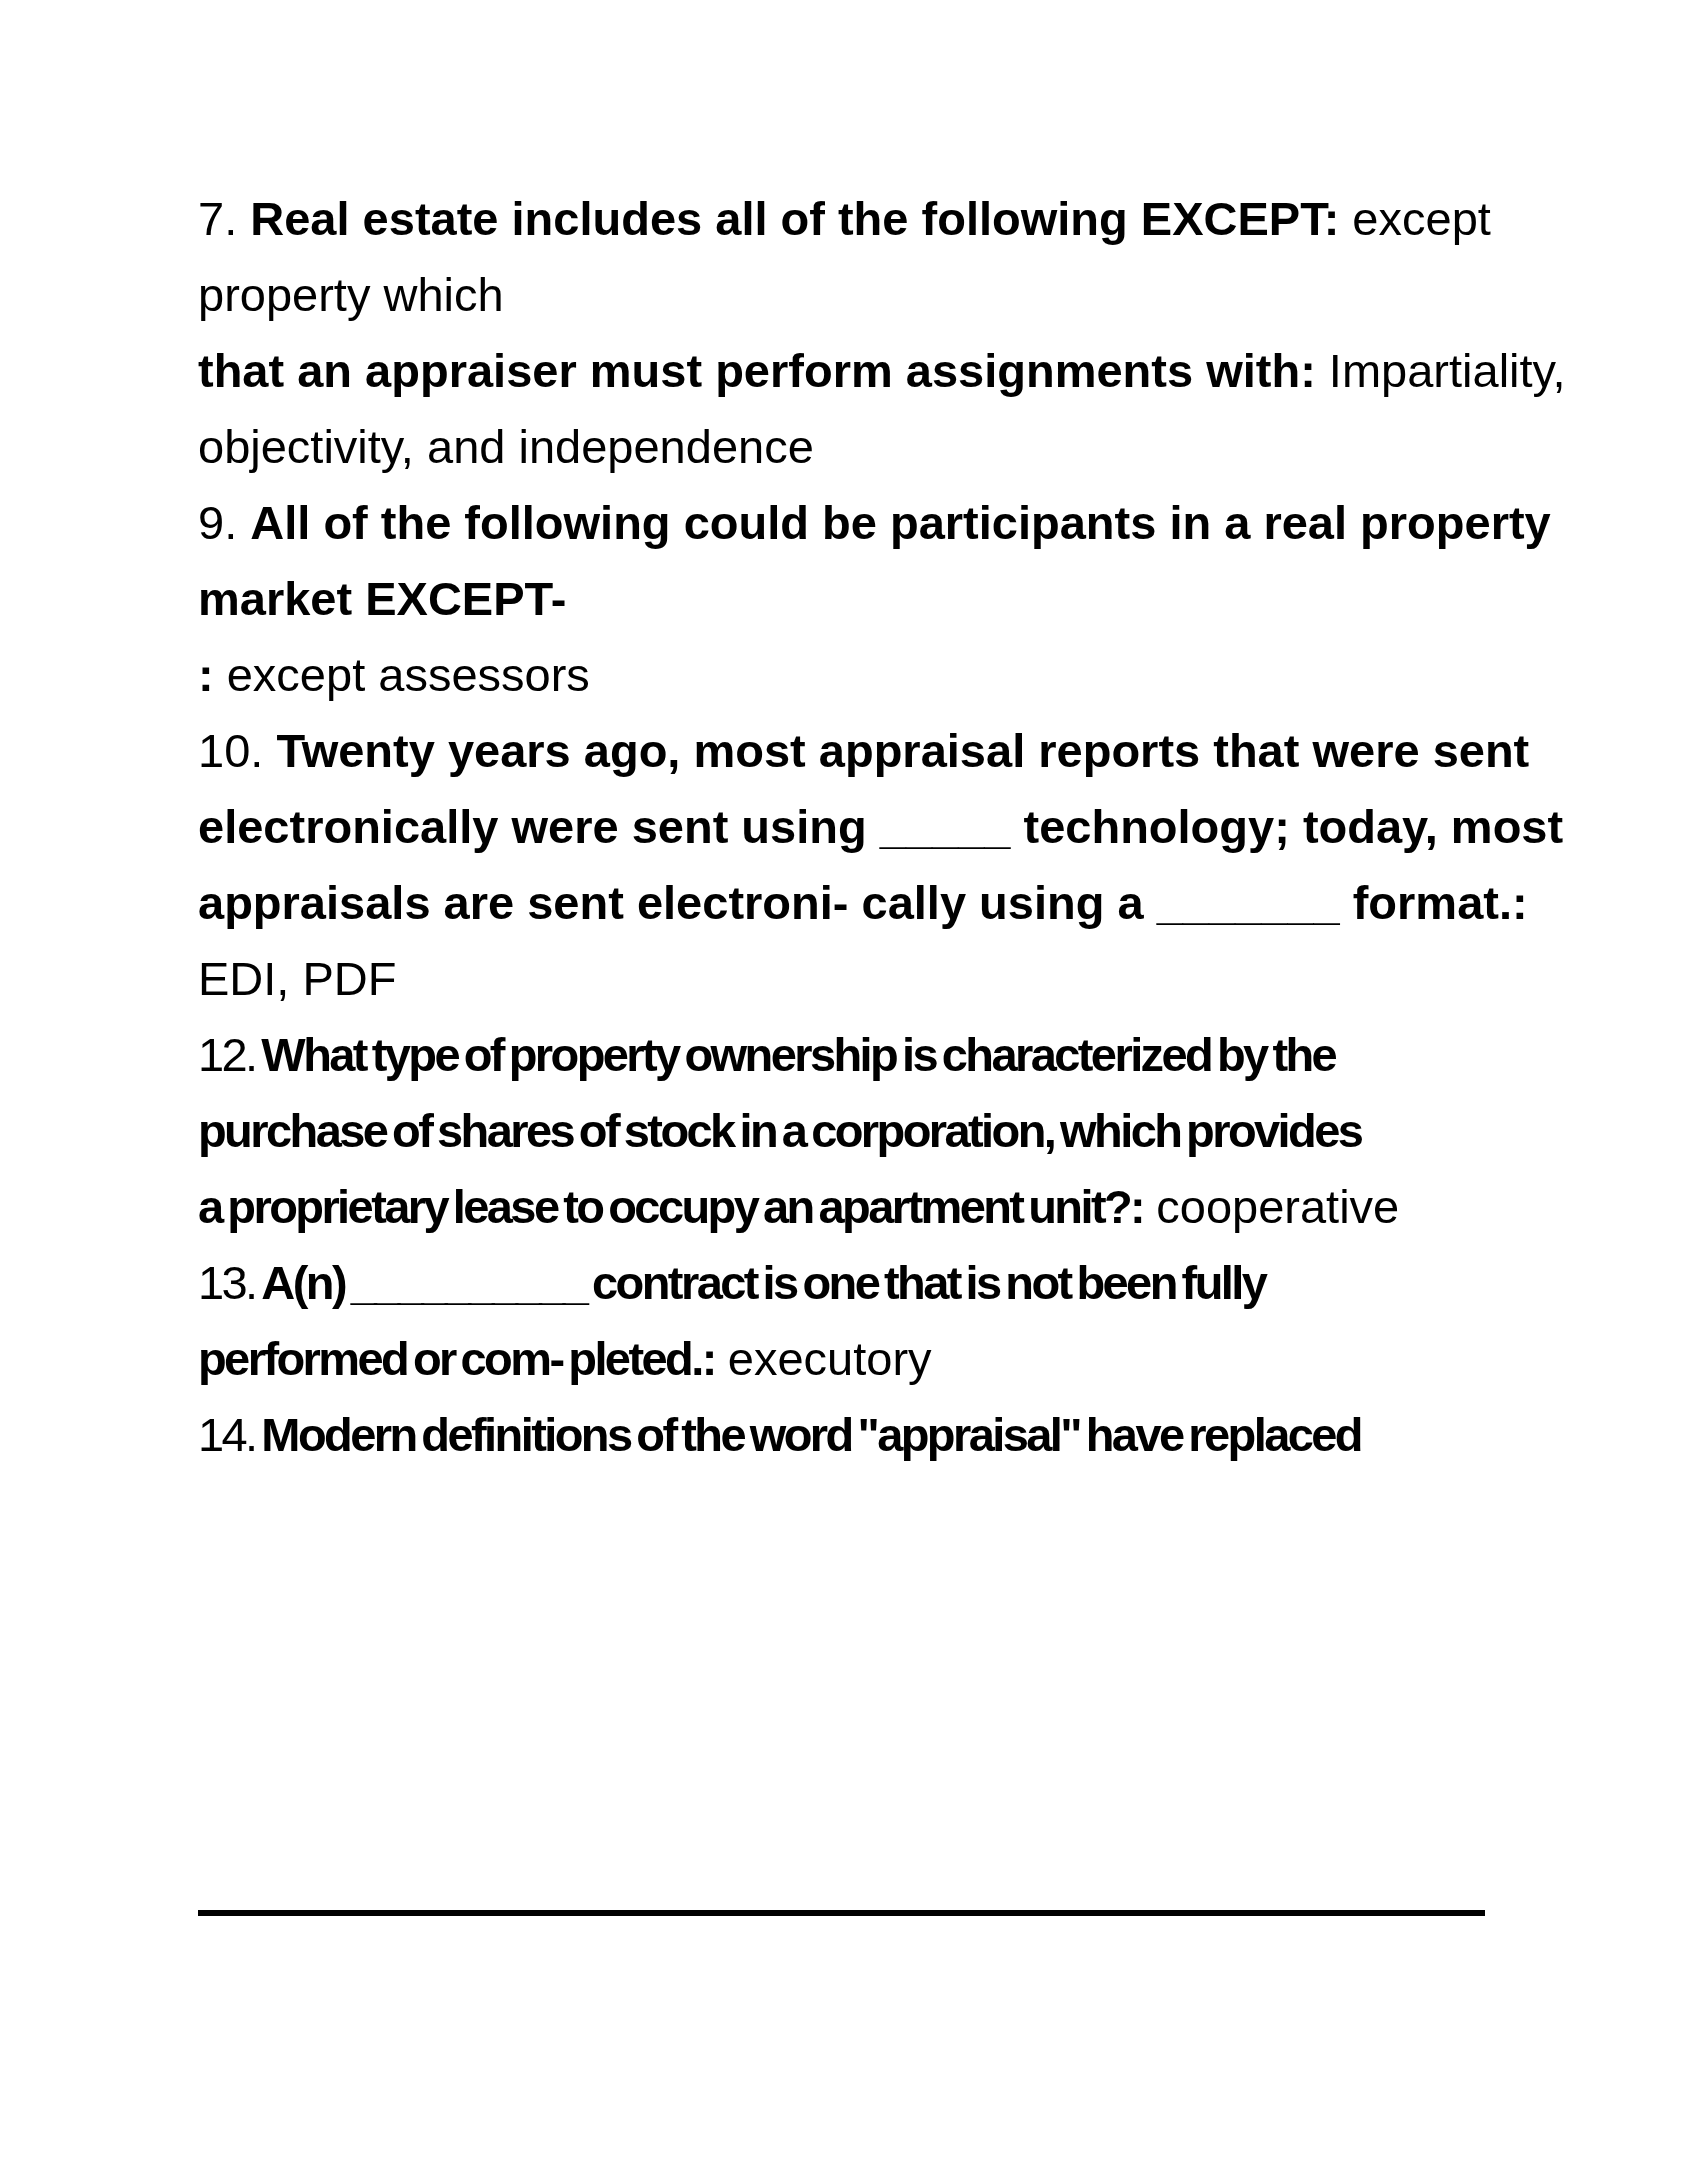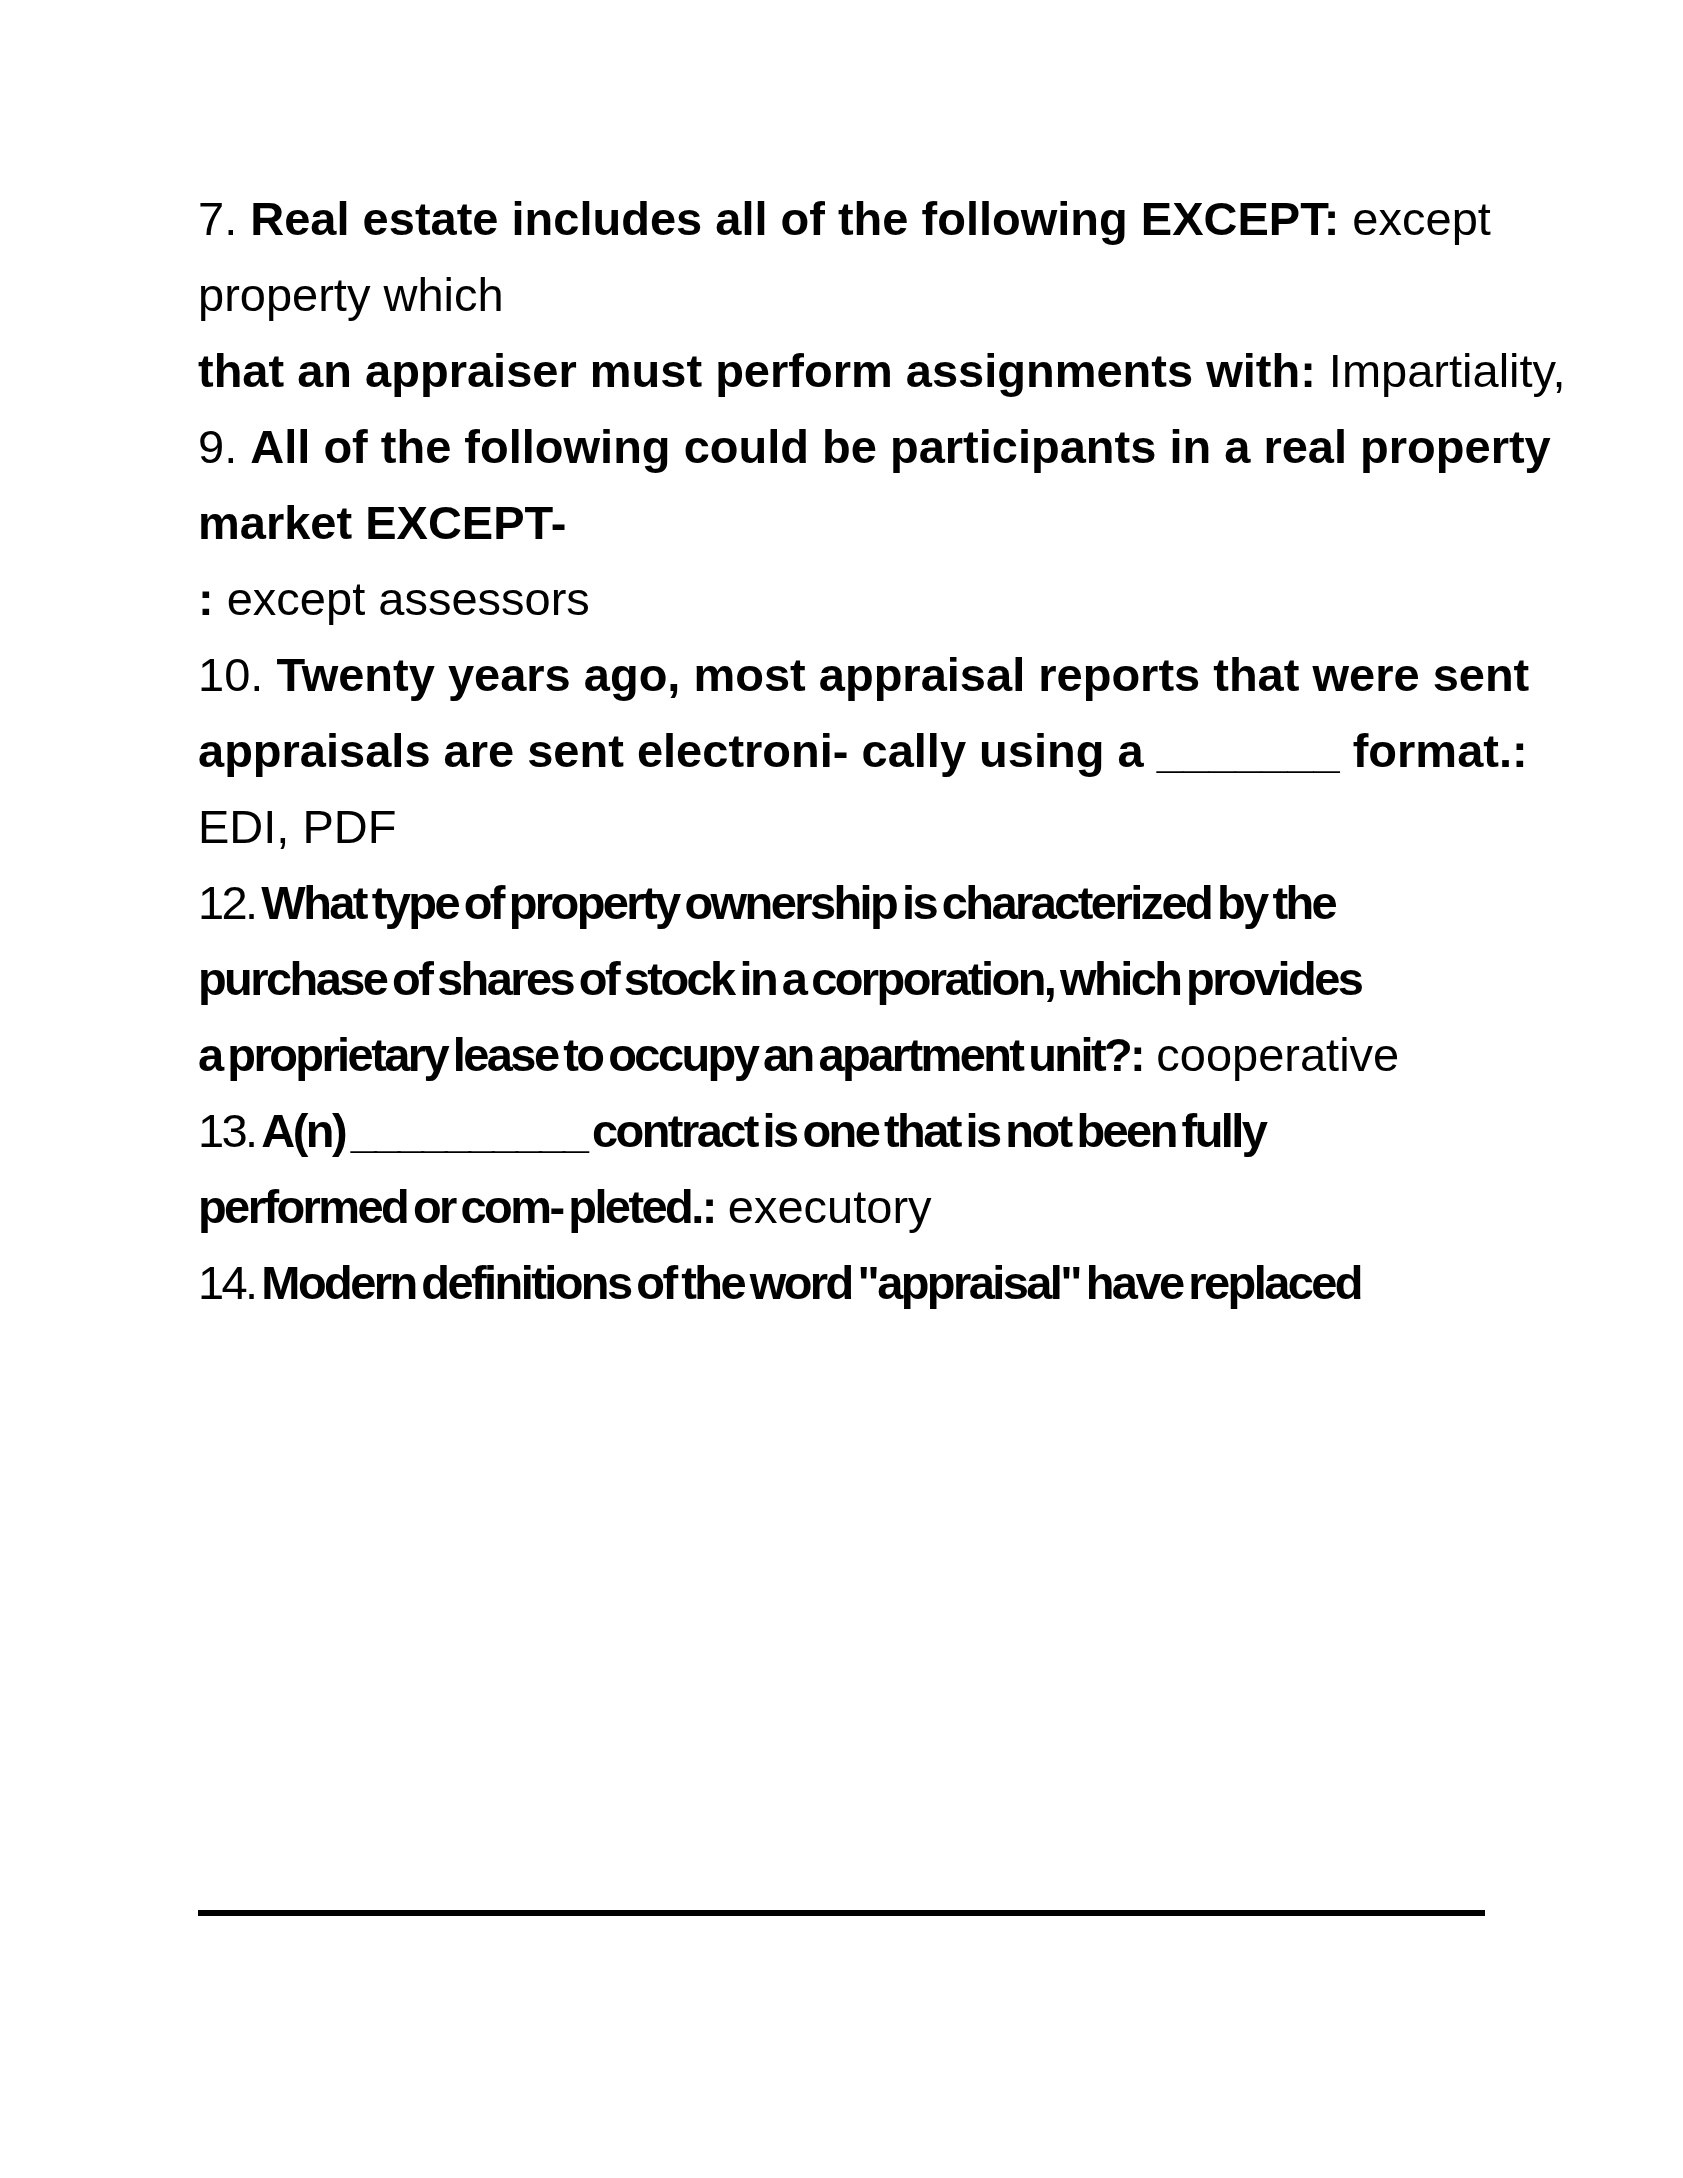--- a/index.html
+++ b/index.html
@@ -46,28 +46,30 @@
 </head>
 <body>
 
 <div class="content">
     <div>
       <div class="line"><span class="seg-n">7. </span><span class="seg-q">Real estate includes all of the following EXCEPT:</span><span class="seg-a"> except</span></div>
       <div class="line"><span class="seg-a">property which</span></div>
     </div>
     <div>
       <div class="line"><span class="seg-q">that an appraiser must perform assignments with:</span><span class="seg-a"> Impartiality,</span></div>
+      <div class="line"><span class="seg-a">objectivity, and independence</span></div>
     </div>
     <div>
       <div class="line"><span class="seg-n">9. </span><span class="seg-q">All of the following could be participants in a real property</span></div>
       <div class="line"><span class="seg-q">market EXCEPT-</span></div>
       <div class="line"><span class="seg-q">:</span><span class="seg-a"> except assessors</span></div>
     </div>
     <div>
       <div class="line"><span class="seg-n">10. </span><span class="seg-q">Twenty years ago, most appraisal reports that were sent</span></div>
+      <div class="line"><span class="seg-q">electronically were sent using _____ technology; today, most</span></div>
       <div class="line"><span class="seg-q">appraisals are sent electroni- cally using a _______ format.:</span></div>
       <div class="line"><span class="seg-a">EDI, PDF</span></div>
     </div>
     <div>
       <div class="line"><span class="seg-n c">12. </span><span class="seg-q c">What type of property ownership is characterized by the</span></div>
       <div class="line"><span class="seg-q c">purchase of shares of stock in a corporation, which provides</span></div>
       <div class="line"><span class="seg-q c">a proprietary lease to occupy an apartment unit?:</span><span class="seg-a"> cooperative</span></div>
     </div>
     <div>
       <div class="line"><span class="seg-n c">13. </span><span class="seg-q c">A(n) __________ contract is one that is not been fully</span></div>

